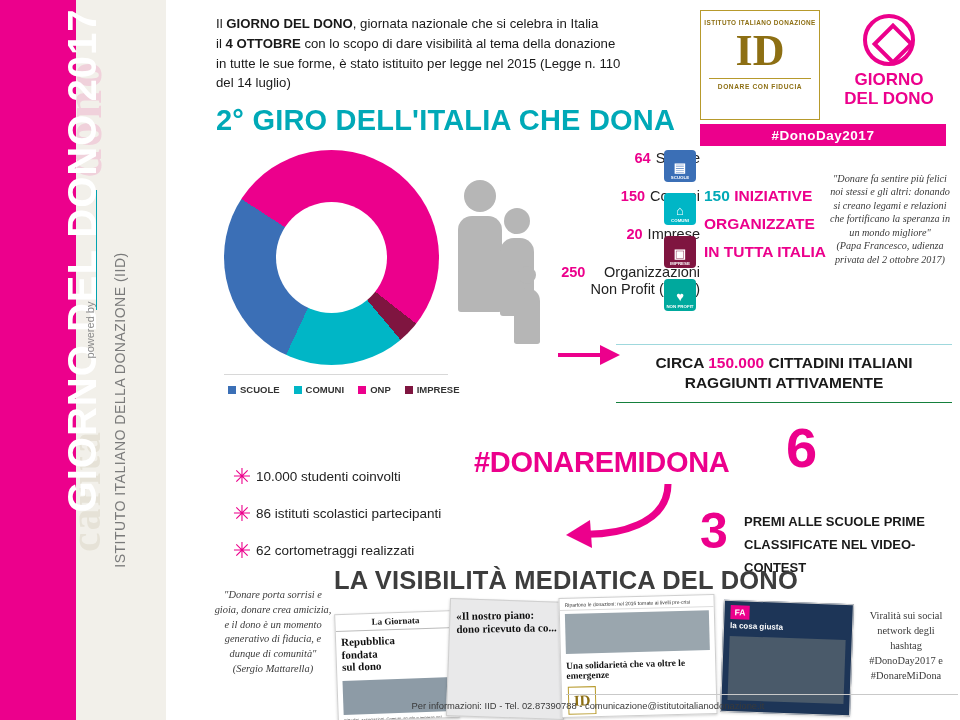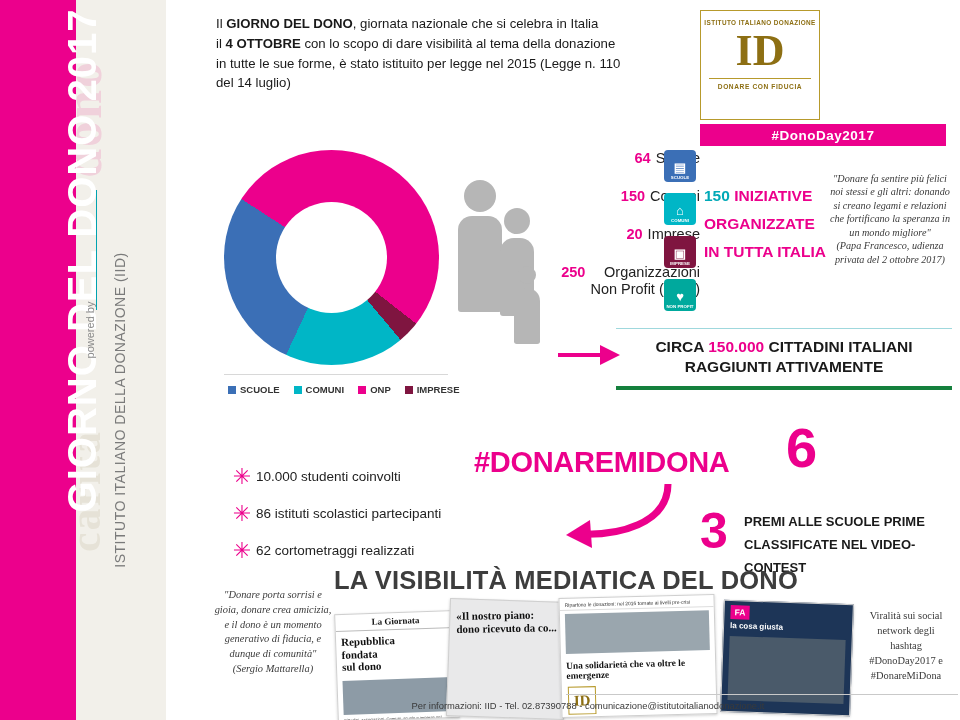--- a/index.html
+++ b/index.html
@@ -198,22 +198,22 @@
     font-family: "Liberation Serif", serif;
     font-style: italic; font-size: 10.2px; line-height: 1.32; color: #3a3a3a;
     text-align: center;
   }
 
   
   .arrow-pink {
     position: absolute; left: 556px; top: 340px; width: 66px; height: 30px;
   }
   .cittadini {
-    position: absolute; left: 616px; top: 328px; width: 336px;
-    border-top: 1px solid #9fd8dd; border-bottom: 4px solid #15803d;
+    position: absolute; left: 616px; top: 344px; width: 336px;
+    border-top: 1px solid #9fd8dd; border-bottom: 1px solid #15803d;
     padding: 8px 0 9px; text-align: center;
     font-weight: bold; font-size: 15.5px; line-height: 1.3; color: #1a1a1a;
   }
   .cittadini .n { color: #ec008c; }
 
   
   .scuole-giovani {
     position: absolute; left: 222px; top: 406px; width: 340px;
     font-family: "Liberation Serif", serif;
     font-size: 16.5px; line-height: 1.35; color: #2b2b2b;
@@ -347,23 +347,31 @@
     <span>in tutte le sue forme</span><span>, è stato istituito per legge nel 2015 (Legge n. 110</span><br>
     <span>del 14 luglio)</span>
   </div>
 
   <div class="logo-box">
     <div class="logo-id">
       <div class="ring-top">ISTITUTO ITALIANO DONAZIONE</div>
       <div class="idtext">ID</div>
       <div class="ring-bot">DONARE CON FIDUCIA</div>
     </div>
+    <div class="logo-gdd">
+      <div class="gdd-mark"></div>
+      <div class="gdd-text">
+        <div>GIORNO</div>
+        <div>DEL DONO</div>
+      </div>
+    </div>
     <div class="hashtag-bar">#DonoDay2017</div>
   </div>
 
+  <div class="giro-title">2° GIRO DELL'ITALIA CHE DONA</div>
 
   <div class="donut-wrap">
     <div class="donut"></div>
   </div>
   <div class="legend-line"></div>
   <div class="legend">
     <span class="itm">
       <span class="sw" style="background:#3b6fb6"></span>
       <span>SCUOLE</span>
     </span>

